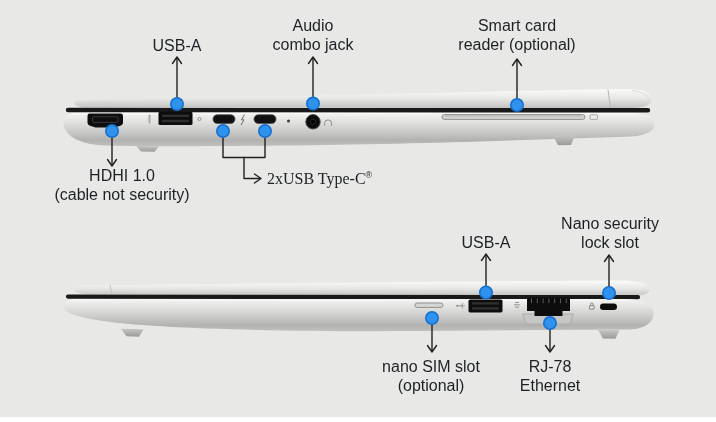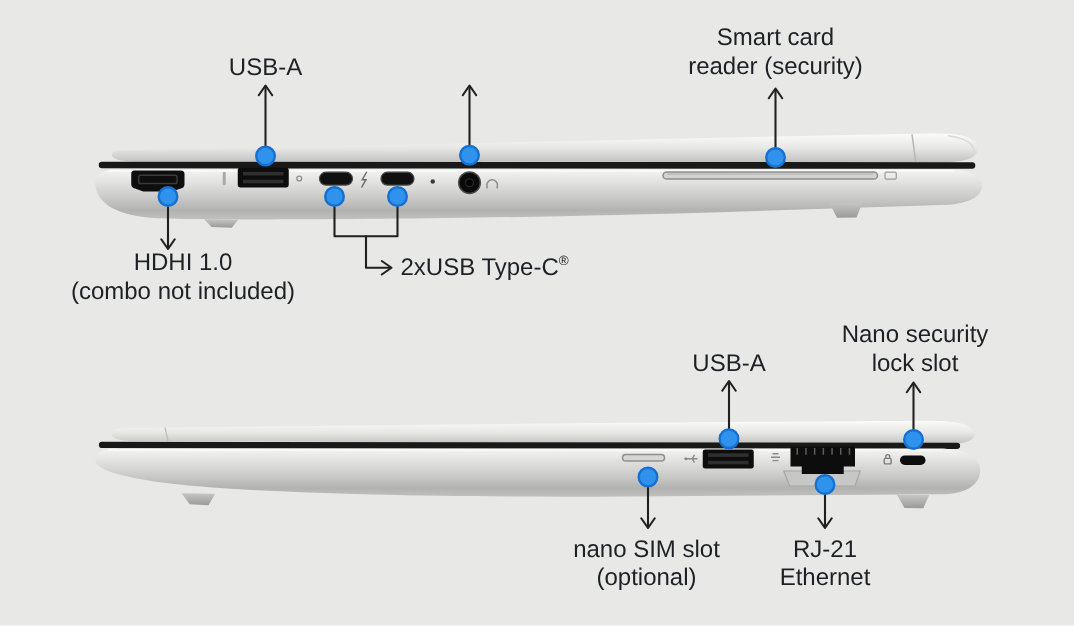--- a/index.html
+++ b/index.html
@@ -19,21 +19,21 @@
     position:absolute;
     transform:translateX(-50%);
     text-align:center;
     font-size:16px;
     line-height:19px;
     color:#1d2126;
     white-space:nowrap;
   }
   .callout.left-align { transform:none; text-align:left; }
   .callout span { display:block; }
-  .callout .inline-line { display:inline; }
+  .callout .inline-line { display:inline;font-family:Liberation Serif, serif; }
   .callout sup { font-size:9px; line-height:0; vertical-align:super; }
 </style>
 </head>
 <body>
 
 <div class="stage">
 
   <svg class="diagram" width="716" height="422" viewBox="0 0 716 422">
     <defs>
       <linearGradient id="lidGrad" x1="0" y1="0" x2="0" y2="1">
@@ -230,30 +230,32 @@
       <circle cx="550" cy="323" r="6.2"></circle>
       <circle cx="609" cy="293" r="6.2"></circle>
     </g>
   </svg>
 
   <div class="callout" style="left:177px; top:36px;">
     <span>USB-A</span>
   </div>
 
   <div class="callout" style="left:313px; top:16px;">
+    <span>Audio</span>
+    <span>combo jack</span>
   </div>
 
   <div class="callout" style="left:517px; top:16px;">
     <span>Smart card</span>
-    <span>reader (security)</span>
+    <span>reader (optional)</span>
   </div>
 
   <div class="callout" style="left:122px; top:166px;">
     <span>HDHI 1.0</span>
-    <span>(combo not included)</span>
+    <span>(cable not security)</span>
   </div>
 
   <div class="callout left-align" style="left:267px; top:169px;">
     <span class="inline-line">2xUSB Type-C</span><sup>®</sup>
   </div>
 
   <div class="callout" style="left:486px; top:233px;">
     <span>USB-A</span>
   </div>
 
@@ -261,18 +263,18 @@
     <span>nano SIM slot</span>
     <span>(optional)</span>
   </div>
 
   <div class="callout" style="left:610px; top:214px;">
     <span>Nano security</span>
     <span>lock slot</span>
   </div>
 
   <div class="callout" style="left:550px; top:357px;">
-    <span>RJ-21</span>
+    <span>RJ-78</span>
     <span>Ethernet</span>
   </div>
 
   <div class="bottom-strip"></div>
 </div>
 
 </body></html>

